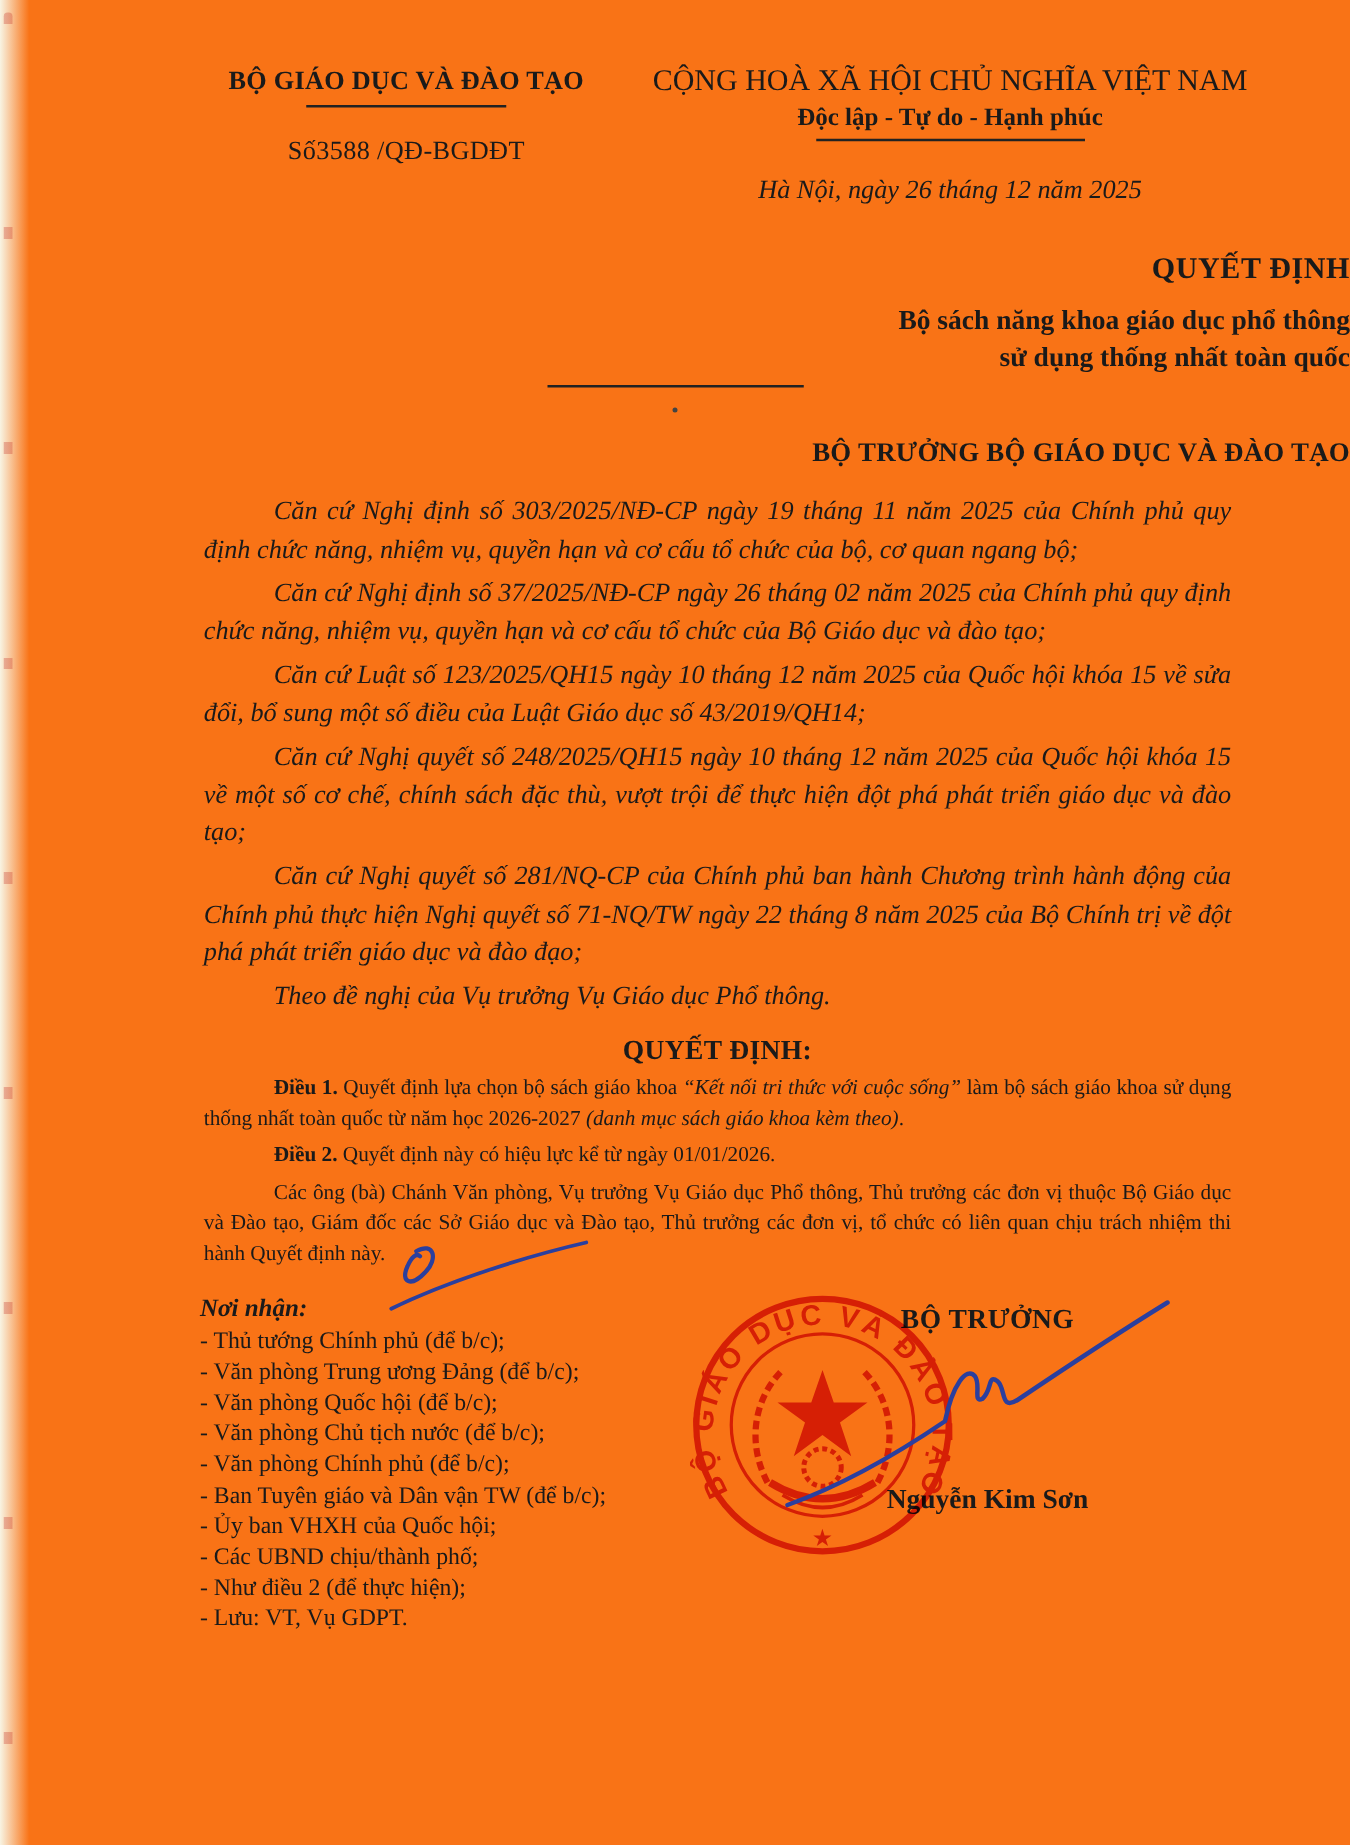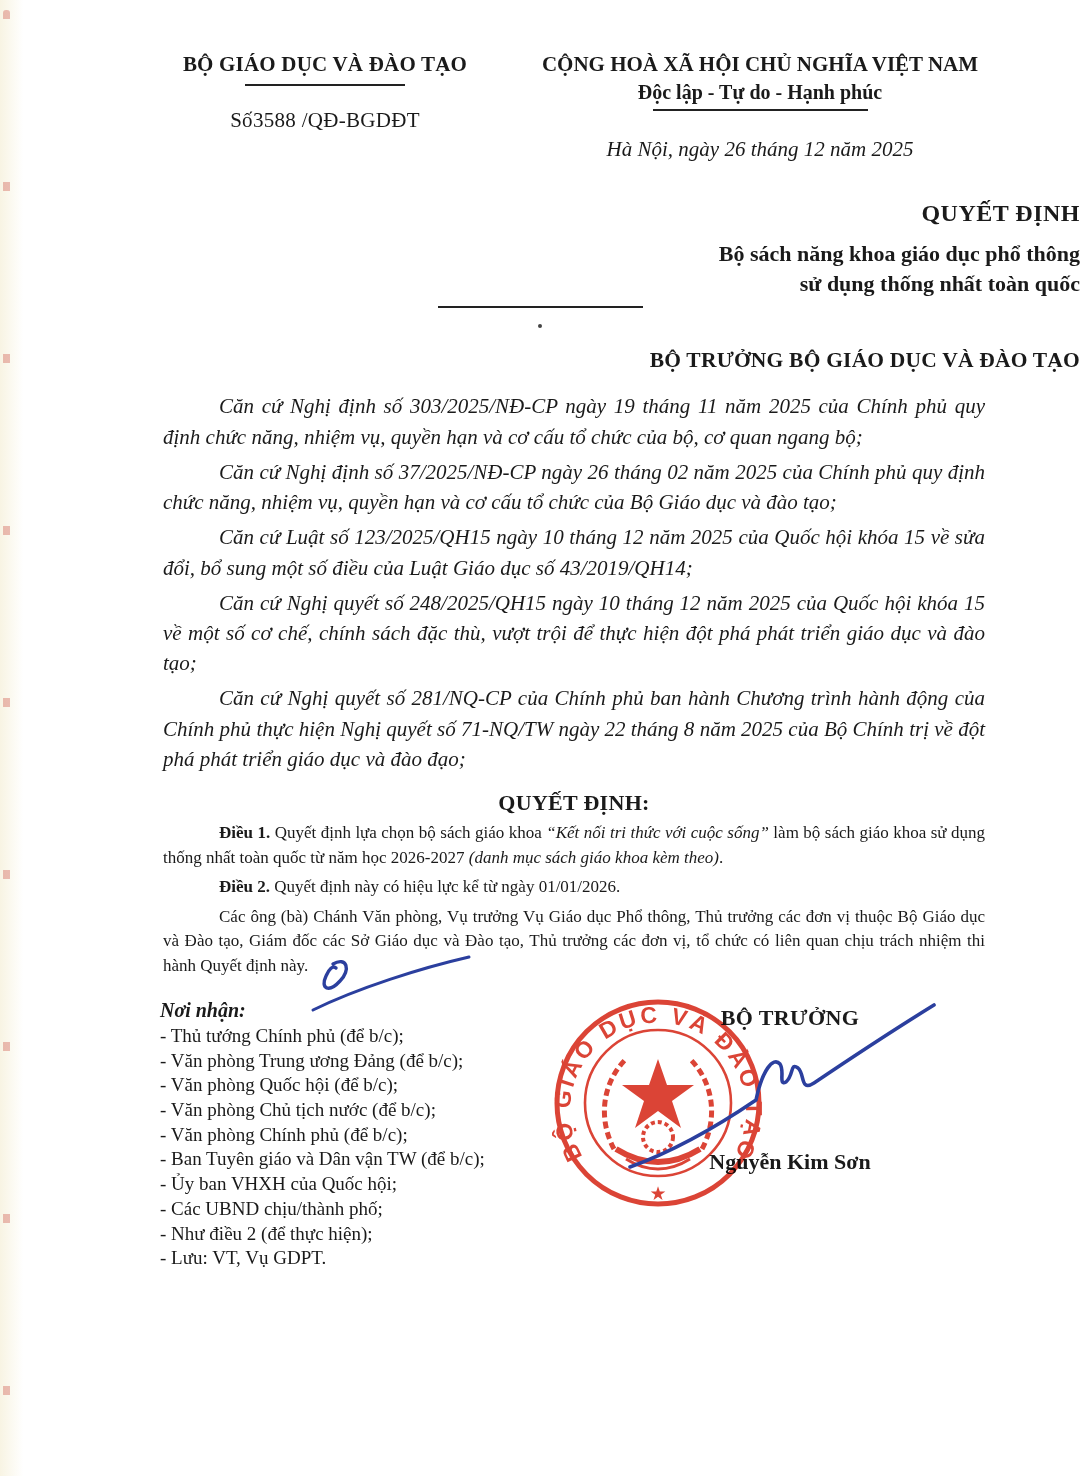--- a/index.html
+++ b/index.html
@@ -1,20 +1,20 @@
 <!DOCTYPE html>
 <html><head>
 <meta charset="utf-8">
 <style>
   html,body{margin:0;padding:0;background:#e8e8e8;}
   .page{
     position:relative;
     width:1080px;height:1476px;
     margin:0 auto;
-    background:#ffffff;
+    background:#f97316;
     overflow:hidden;
     font-family:"Liberation Serif","DejaVu Serif",serif;
     color:#1a1a1a;
   }
   
   .edge-strip{
     position:absolute;left:0;top:0;width:26px;height:100%;
     background:linear-gradient(90deg,#f8f4e3 0%,rgba(248,244,227,0) 90%);
     pointer-events:none;
   }
@@ -25,21 +25,21 @@
     border-radius:3px;opacity:.7;pointer-events:none;
   }
 
   .hdr{display:flex;padding:52px 60px 0 150px;}
   .hdr-left{flex:0 0 350px;text-align:center;}
   .hdr-right{flex:1;text-align:center;}
   .org{font-weight:bold;font-size:21px;letter-spacing:.2px;}
   .rule{background:#222;height:2px;}
   .rule-org{width:160px;margin:7px auto 0;}
   .doc-number{font-size:21px;margin-top:22px;letter-spacing:.3px;}
-  .country{font-weight:bold;font-size:21px;}
+  .country{font-weight:normal;font-size:24px;}
   .motto{font-weight:bold;font-size:20px;margin-top:4px;}
   .rule-motto{width:215px;margin:5px auto 0;}
   .dateline{font-style:italic;font-size:21px;margin-top:26px;}
 
   .title-block{text-align:right;margin-top:38px;}
   .doc-type{font-weight:bold;font-size:24px;letter-spacing:.5px;}
   .subject{font-weight:bold;font-size:22px;margin-top:12px;line-height:1.35;}
   .subject2{font-weight:bold;font-size:22px;line-height:1.35;}
   .rule-subject{width:205px;margin:8px auto 0;}
   .stray-dot{width:4px;height:4px;border-radius:50%;background:#444;margin:16px auto 0;}
@@ -110,20 +110,21 @@
     <div class="authority">BỘ TRƯỞNG BỘ GIÁO DỤC VÀ ĐÀO TẠO</div>
   </section>
 
   <div class="content">
     <section class="preamble">
       <p>Căn cứ Nghị định số 303/2025/NĐ-CP ngày 19 tháng 11 năm 2025 của Chính phủ quy định chức năng, nhiệm vụ, quyền hạn và cơ cấu tổ chức của bộ, cơ quan ngang bộ;</p>
       <p>Căn cứ Nghị định số 37/2025/NĐ-CP ngày 26 tháng 02 năm 2025 của Chính phủ quy định chức năng, nhiệm vụ, quyền hạn và cơ cấu tổ chức của Bộ Giáo dục và đào tạo;</p>
       <p>Căn cứ Luật số 123/2025/QH15 ngày 10 tháng 12 năm 2025 của Quốc hội khóa 15 về sửa đổi, bổ sung một số điều của Luật Giáo dục số 43/2019/QH14;</p>
       <p>Căn cứ Nghị quyết số 248/2025/QH15 ngày 10 tháng 12 năm 2025 của Quốc hội khóa 15 về một số cơ chế, chính sách đặc thù, vượt trội để thực hiện đột phá phát triển giáo dục và đào tạo;</p>
       <p>Căn cứ Nghị quyết số 281/NQ-CP của Chính phủ ban hành Chương trình hành động của Chính phủ thực hiện Nghị quyết số 71-NQ/TW ngày 22 tháng 8 năm 2025 của Bộ Chính trị về đột phá phát triển giáo dục và đào đạo;</p>
+      <p>Theo đề nghị của Vụ trưởng Vụ Giáo dục Phổ thông.</p>
     </section>
 
     <div class="decide-heading">QUYẾT ĐỊNH:</div>
 
     <section class="articles">
       <p><b>Điều 1.</b><span> Quyết định lựa chọn bộ sách giáo khoa </span><i>“Kết nối tri thức với cuộc sống”</i><span> làm bộ sách giáo khoa sử dụng thống nhất toàn quốc từ năm học 2026-2027 </span><i>(danh mục sách giáo khoa kèm theo)</i><span>.</span></p>
       <p><b>Điều 2.</b><span> Quyết định này có hiệu lực kể từ ngày 01/01/2026.</span></p>
       <p class="exec"><span>Các ông (bà) Chánh Văn phòng, Vụ trưởng Vụ Giáo dục Phổ thông, Thủ trưởng các đơn vị thuộc Bộ Giáo dục và Đào tạo, Giám đốc các Sở Giáo dục và Đào tạo, Thủ trưởng các đơn vị, tổ chức có liên quan chịu trách nhiệm thi hành Quyết định này.</span>
         <svg class="flourish" width="170" height="64" viewBox="0 0 170 64">
           <path d="M30,10 C44,2 48,16 37,27 C26,39 17,35 23,22 C26,15 30,11 33,14" fill="none" stroke="#2b3f9e" stroke-width="3.4" stroke-linecap="round"></path>

